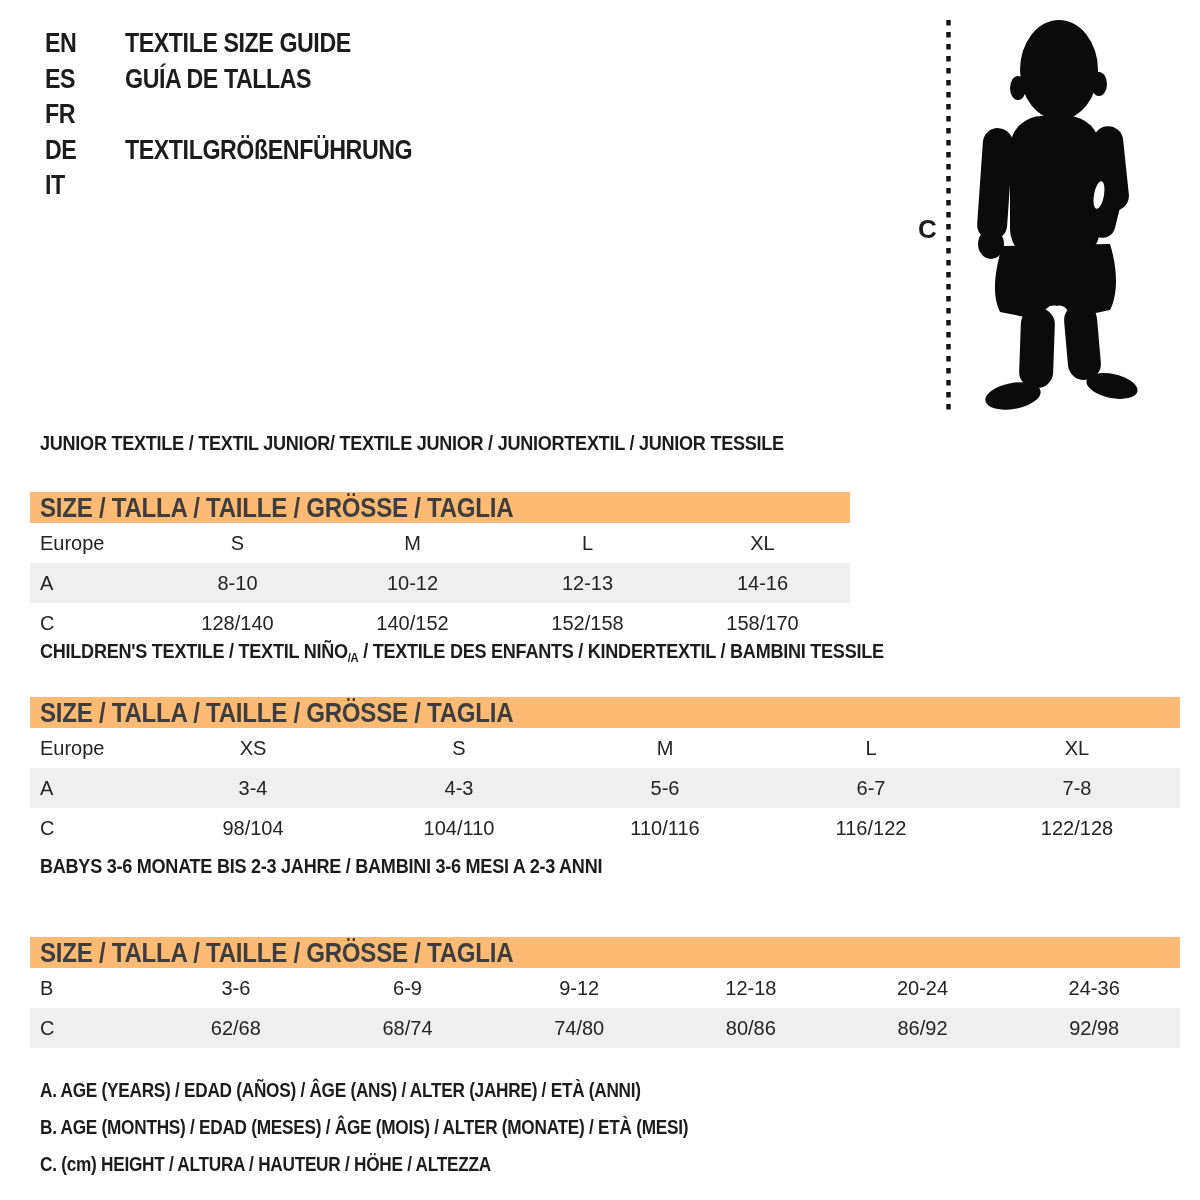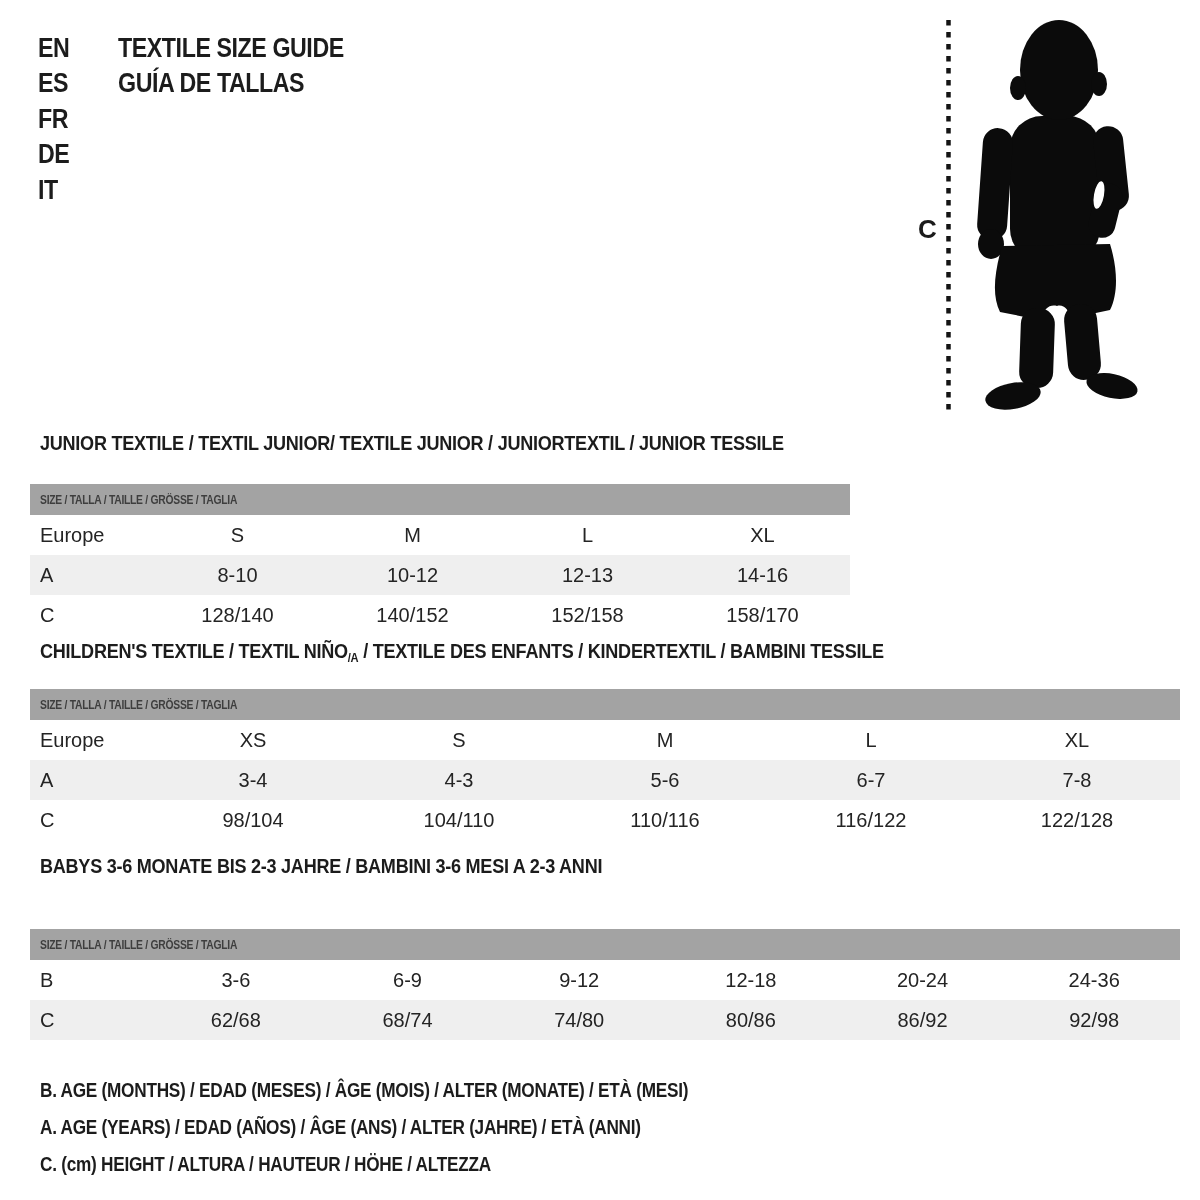--- a/index.html
+++ b/index.html
@@ -4,21 +4,21 @@
 <style>
   html,body { margin:0; padding:0; background:#ffffff; }
   body { font-family:"Liberation Sans","DejaVu Sans",sans-serif; color:#1c1c1c; }
   .page { position:relative; width:1200px; height:1200px; background:#ffffff; overflow:hidden; }
 
   
   .cond { display:inline-block; transform:scaleX(0.86); transform-origin:0 50%; white-space:nowrap; }
 
   
   .lang-block { position:absolute; left:38px; top:28px; }
-  .lang-row { display:flex; align-items:flex-end; height:35.5px; }
+  .lang-row { display:flex; align-items:flex-start; height:35.5px;margin-left:7px; }
   .lang-code { width:80px; font-weight:700; font-size:27px; letter-spacing:-0.5px; }
   .lang-title { font-weight:700; font-size:27px; letter-spacing:-0.5px; }
 
   
   .figure { position:absolute; left:900px; top:10px; width:280px; height:412px; }
   .figure-label { position:absolute; left:18px; top:204px; font-size:26px; font-weight:700; }
   .dash-line { position:absolute; left:45px; top:8px; }
   .toddler { position:absolute; left:66px; top:8px; }
 
   
@@ -26,21 +26,21 @@
   #junior-title { top:431px; }
   #children-title { top:639px; }
   #babies-title { top:847px; line-height:37px; }
   .title-sub { font-size:13px; vertical-align:-4px; font-weight:700; }
 
   
   .size-table { position:absolute; left:30px; }
   #junior-table { top:484px; width:820px; }
   #children-table { top:689px; width:1150px; }
   #babies-table { top:929px; width:1150px; }
-  .size-bar { height:31px; background:#a3a3a3; display:flex; align-items:center; padding-left:10px; box-sizing:border-box; font-weight:700; font-size:12px; color:#3e3e3e; letter-spacing:-0.3px; }
+  .size-bar { height:31px; background:#fdba74; display:flex; align-items:center; padding-left:10px; box-sizing:border-box; font-weight:700; font-size:28px; color:#3e3e3e; letter-spacing:-0.3px;margin-top:8px; }
   .trow { display:flex; align-items:center; height:40px; font-size:20px; color:#242424; }
   .trow.shaded { background:#efefef; }
   .tlabel { width:120px; padding-left:10px; box-sizing:border-box; }
   .tcell { flex:1; text-align:center; }
 
   
   .footnotes { position:absolute; left:40px; top:1072px; font-weight:700; font-size:20px; line-height:37px; letter-spacing:-0.3px; }
 </style>
 </head>
 <body>
@@ -54,20 +54,21 @@
     </div>
     <div class="lang-row">
       <span class="lang-code"><span class="cond">ES</span></span>
       <span class="lang-title"><span class="cond">GUÍA DE TALLAS</span></span>
     </div>
     <div class="lang-row">
       <span class="lang-code"><span class="cond">FR</span></span>
     </div>
     <div class="lang-row">
       <span class="lang-code"><span class="cond">DE</span></span>
+      <span class="lang-title"><span class="cond">TEXTILGRÖßENFÜHRUNG</span></span>
     </div>
     <div class="lang-row">
       <span class="lang-code"><span class="cond">IT</span></span>
     </div>
   </div>
 
   <div class="figure">
     <span class="figure-label">C</span>
     <svg class="dash-line" width="8" height="400" aria-hidden="true">
       <line x1="3.5" y1="2" x2="3.5" y2="398" stroke="#141414" stroke-width="4.5" stroke-dasharray="5.5 6.5"></line>
@@ -186,18 +187,18 @@
       <span class="tcell">62/68</span>
       <span class="tcell">68/74</span>
       <span class="tcell">74/80</span>
       <span class="tcell">80/86</span>
       <span class="tcell">86/92</span>
       <span class="tcell">92/98</span>
     </div>
   </div>
 
   <div class="footnotes">
+    <div><span class="cond">A. AGE (YEARS) / EDAD (AÑOS) / ÂGE (ANS) / ALTER (JAHRE) / ETÀ (ANNI)</span></div>
     <div><span class="cond">B. AGE (MONTHS) / EDAD (MESES) / ÂGE (MOIS) / ALTER (MONATE) / ETÀ (MESI)</span></div>
-    <div><span class="cond">A. AGE (YEARS) / EDAD (AÑOS) / ÂGE (ANS) / ALTER (JAHRE) / ETÀ (ANNI)</span></div>
     <div><span class="cond">C. (cm) HEIGHT / ALTURA / HAUTEUR / HÖHE / ALTEZZA</span></div>
   </div>
 
 </div>
 
 </body></html>

